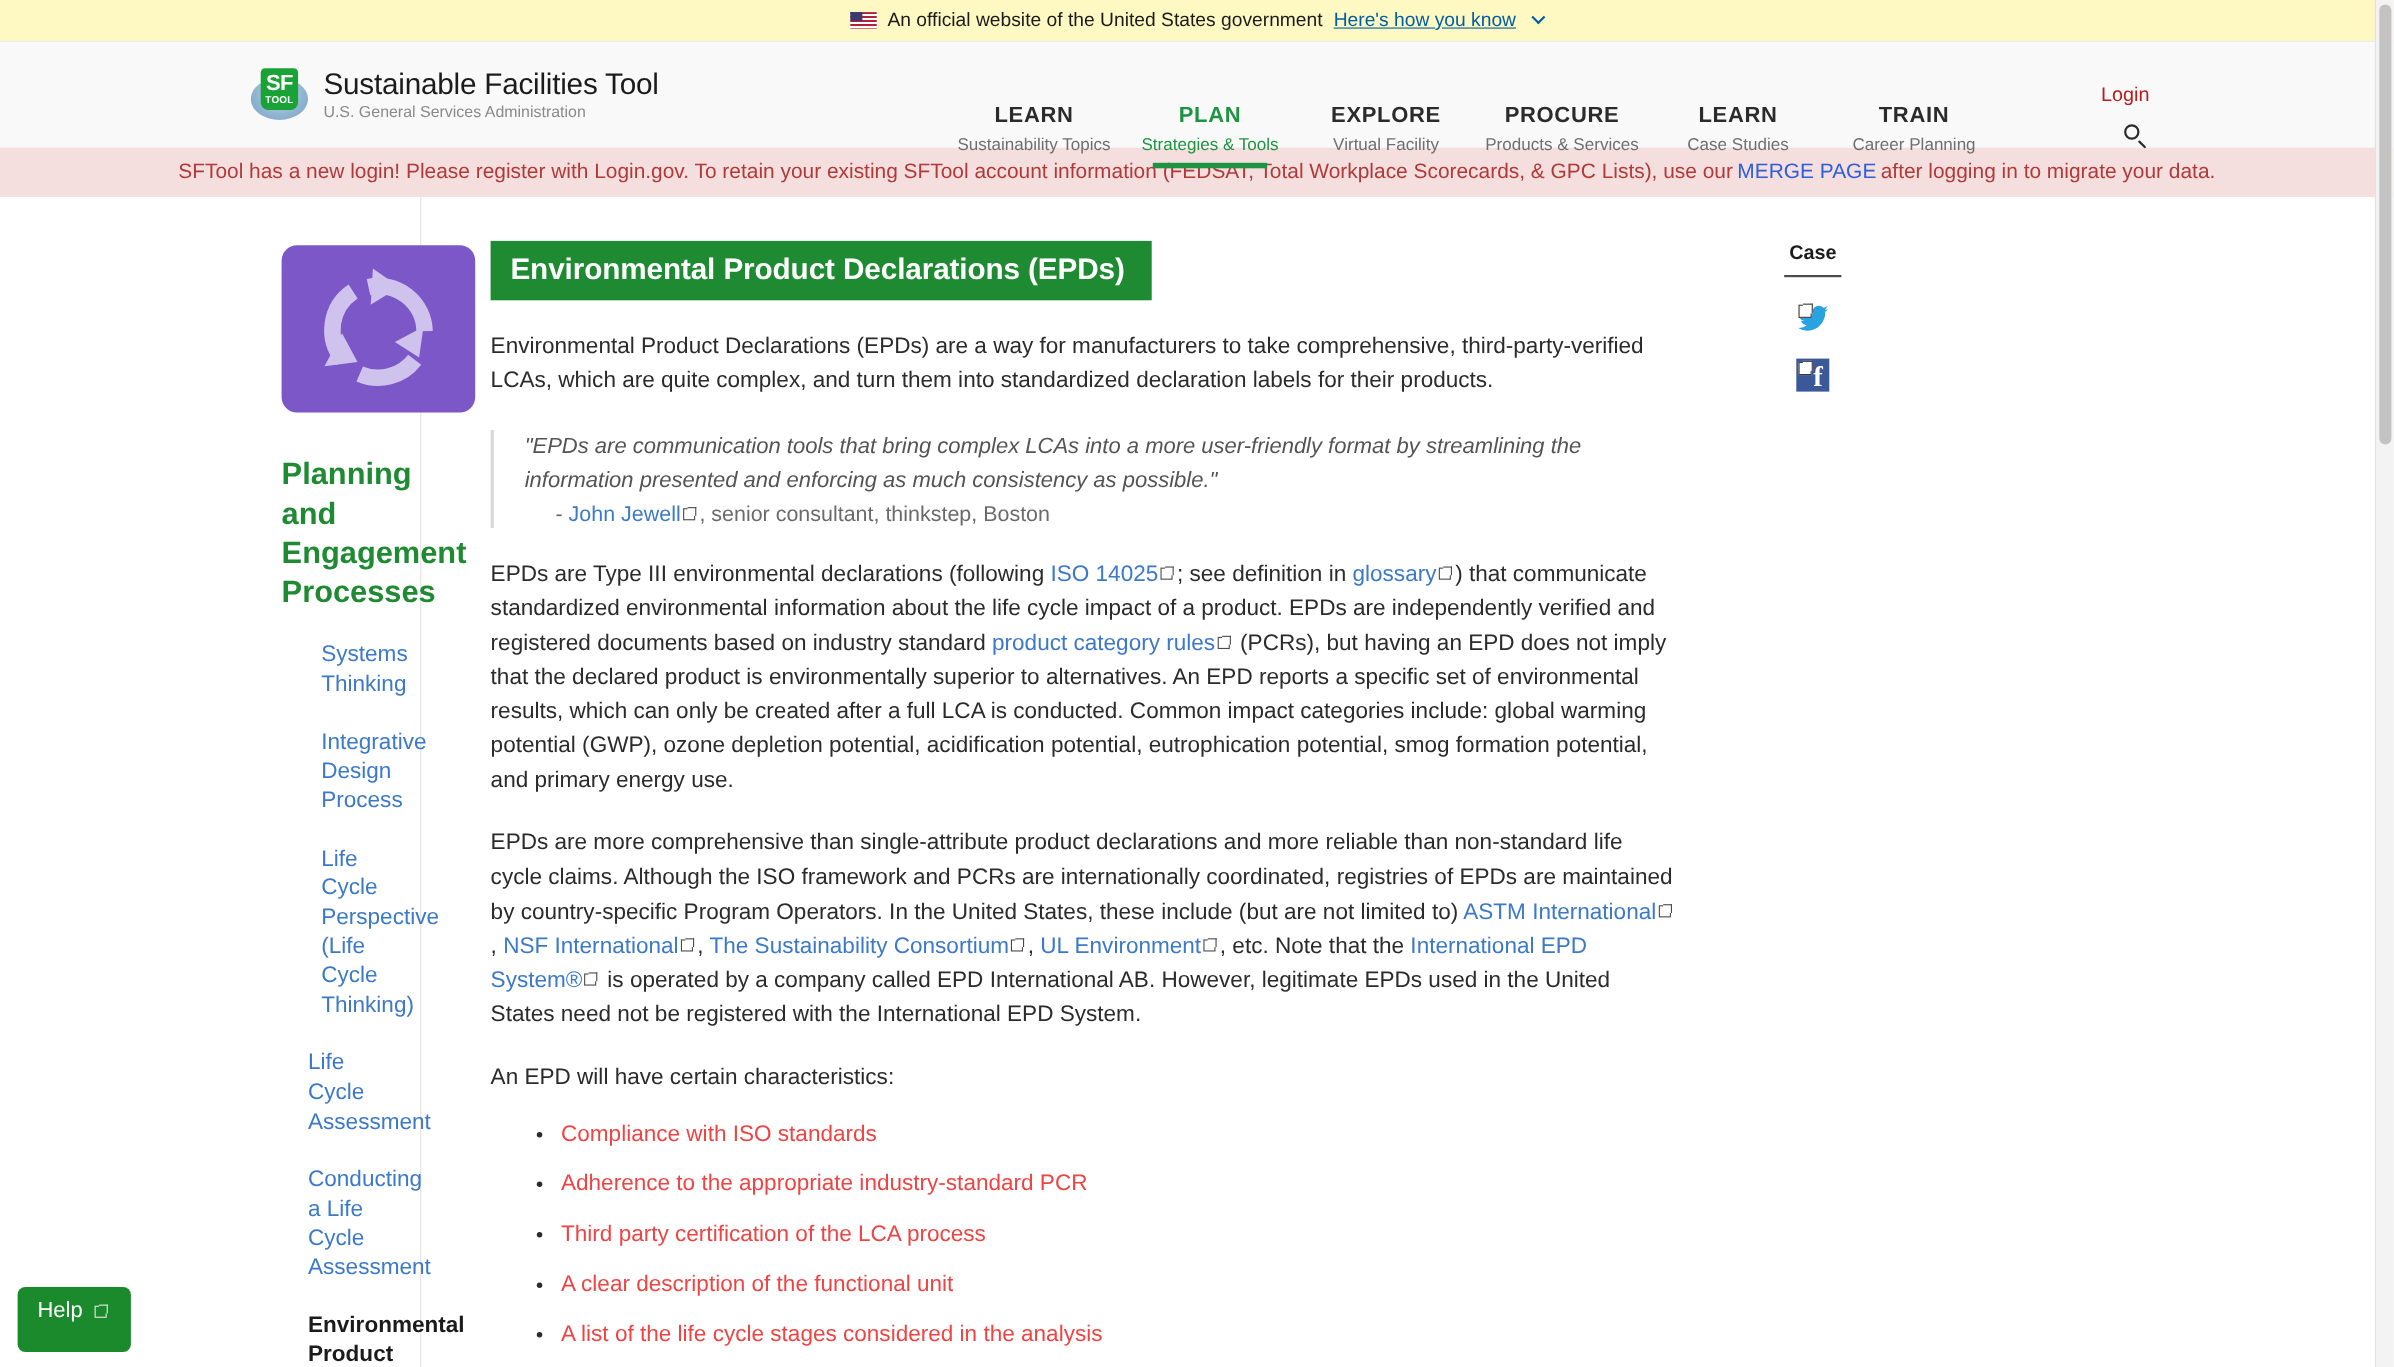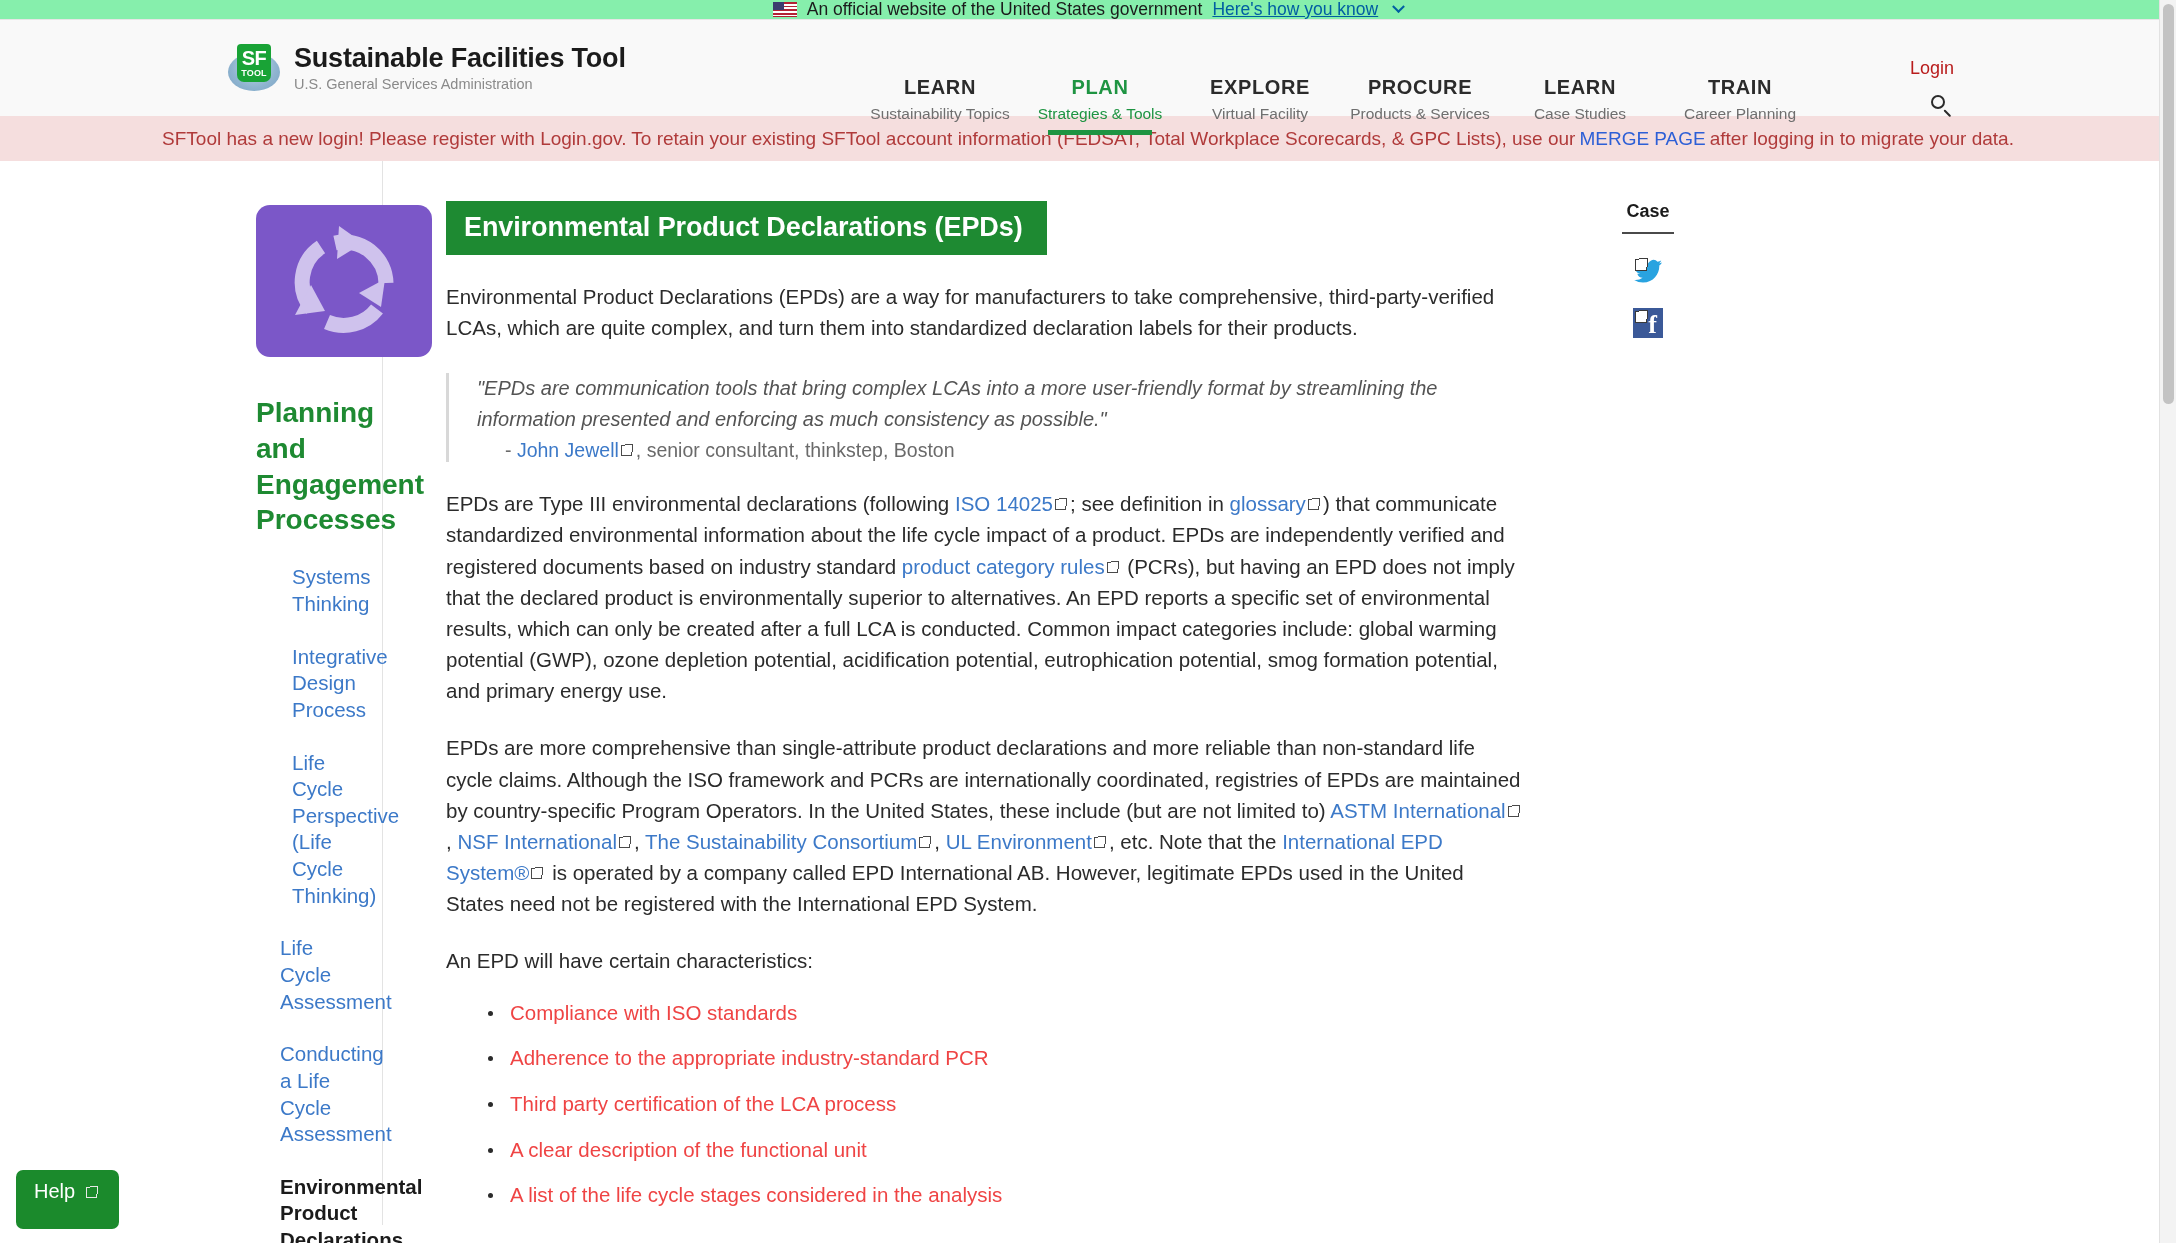--- a/index.html
+++ b/index.html
@@ -6,22 +6,22 @@
   html, body {
     width: 2176px;
     height: 1243px;
     overflow: hidden;
     background: #ffffff;
     font-family: "Liberation Sans", sans-serif;
   }
 
   
   .gov-banner {
-    height: 20px;
-    background: #86efac;
+    height: 38px;
+    background: #fef9c3;
     display: flex;
     align-items: center;
     justify-content: center;
     gap: 10px;
     font-size: 17.5px;
     color: #1b1b1b;
     border-bottom: 1px solid #e6e6e6;
   }
   .flag-icon {
     width: 24px; height: 15px;
@@ -97,21 +97,21 @@
     color: #fff; font-weight: 800; font-size: 20px;
     letter-spacing: -0.5px;
   }
   .sftool-logo .tool {
     color: #fff; font-weight: 800; font-size: 9px;
     letter-spacing: 0.2px; margin-top: 1px;
   }
   .brand-title {
     font-size: 27px;
     color: #1b1b1b;
-    font-weight: 700;
+    font-weight: 400;
     letter-spacing: -0.2px;
     line-height: 1.1;
   }
   .brand-sub {
     font-size: 14.5px;
     color: #8a8a8a;
     margin-top: 3px;
   }
 
   .main-nav {

